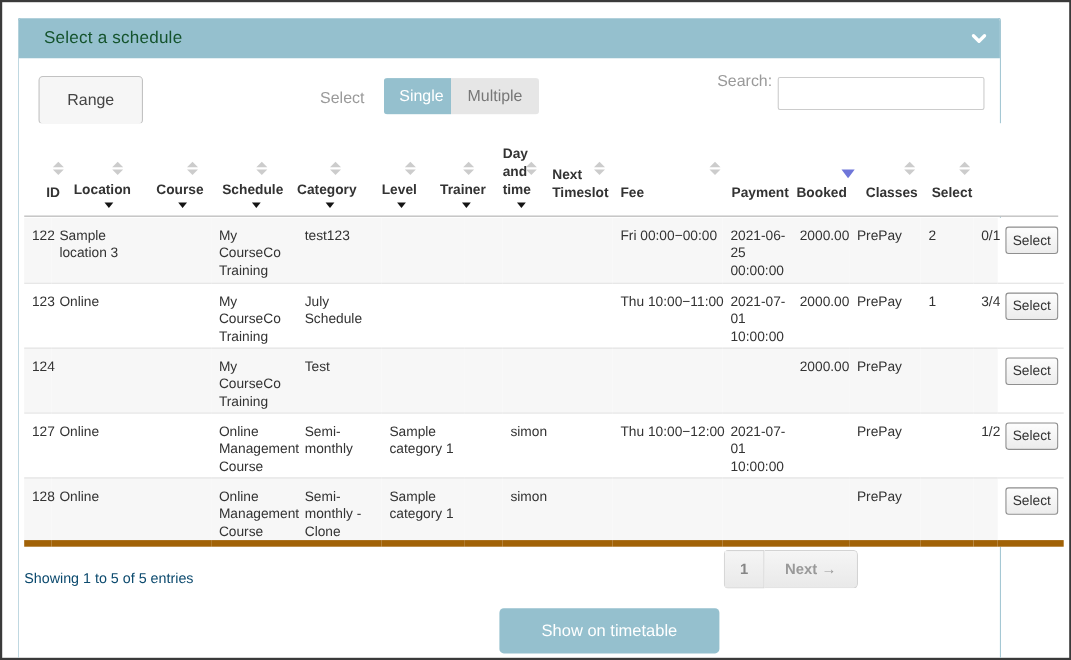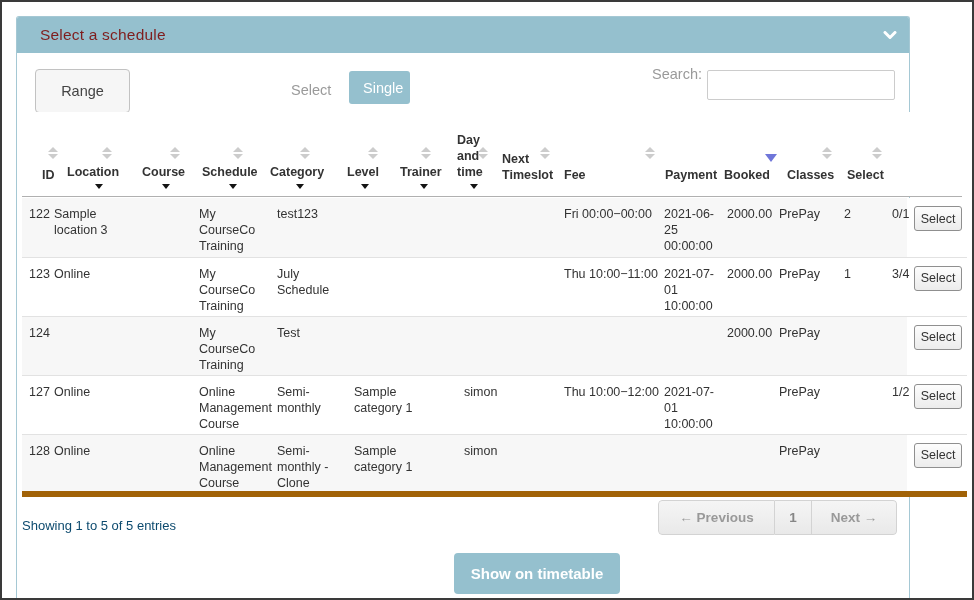--- a/index.html
+++ b/index.html
@@ -6,21 +6,21 @@
   body { font-family:"Liberation Sans", sans-serif; background:#fff; }
 
   .frame { position:relative; width:974px; height:600px; background:#fff;
            border:2px solid #3a3a3a; overflow:hidden; }
 
   
   .panel { position:absolute; left:14px; top:14px; width:894px; height:586px;
            border:1px solid #a5c8d4; border-bottom:none; border-radius:3px 3px 0 0; z-index:1; }
   .panel-header { position:absolute; left:0; top:0; width:100%; height:36px;
                   background:#95c0ce; border-radius:2px 2px 0 0; cursor:pointer; }
-  .panel-title { position:absolute; left:23px; top:0; line-height:36px; color:#7f1d1d;
+  .panel-title { position:absolute; left:23px; top:0; line-height:36px; color:#14532d;
                  font-size:15.5px; font-weight:500; letter-spacing:.2px; }
   .chevron { position:absolute; right:12px; top:14px; }
 
   
   .range-btn { position:absolute; left:33px; top:67px; width:95px; height:44px; z-index:2;
                background:#f6f6f6; border:1px solid #c2c2c2; border-radius:4px;
                font-size:14.5px; color:#444; font-family:inherit; cursor:pointer; }
   .select-label { position:absolute; left:289px; top:80px; font-size:14.5px; color:#9a9a9a; z-index:2; }
   .segmented { position:absolute; left:347px; top:69px; height:33px; display:flex;
                border-radius:3px; overflow:hidden; z-index:2; }
@@ -80,42 +80,43 @@
               color:#999; font-weight:bold; font-size:13.5px; font-family:inherit;
               cursor:pointer; }
   .page-btn + .page-btn { border-left:none; }
   .pg-prev { width:117px; border-radius:4px 0 0 4px; }
   .pg-num  { width:37px; color:#868686; }
   .pg-next { width:85px; border-radius:0 4px 4px 0; }
 
   .clear-btn { position:absolute; left:293px; top:551px; width:145px; height:41px; z-index:2;
                background:#f7f7f7; border:1px solid #c9c9c9; border-radius:4px;
                font-size:15px; color:#555; font-family:inherit; cursor:pointer; }
-  .show-btn { position:absolute; left:452px; top:551px; width:166px; height:41px; z-index:2;
+  .show-btn { position:absolute; left:452px; top:551px; width:200px; height:41px; z-index:2;
               background:#95c0ce; border:none; border-radius:4px;
-              font-size:15px; color:#fff; font-family:inherit; cursor:pointer;font-weight:bold; }
+              font-size:15px; color:#fff; font-family:inherit; cursor:pointer; }
 </style>
 </head>
 <body>
 
 <div class="frame">
 
   <div class="panel">
     <div class="panel-header">
       <span class="panel-title">Select a schedule</span>
       <svg class="chevron" width="14" height="9" viewBox="0 0 14 9">
         <path d="M2 1.5 L7 6.5 L12 1.5" stroke="#ffffff" stroke-width="3" fill="none" stroke-linecap="round" stroke-linejoin="round"></path>
       </svg>
     </div>
   </div>
 
   <button class="range-btn">Range</button>
   <span class="select-label">Select</span>
   <div class="segmented">
     <button class="seg active">Single</button>
+    <button class="seg inactive">Multiple</button>
   </div>
   <span class="search-label">Search:</span>
   <input class="search-input" value="" style="">
 
   <div class="thead">
     <div class="hcell" style="left:20px;width:24px">
       <span class="hlabel">ID</span>
     </div>
     <div class="hcell has-filter" style="left:45px;width:64px">
       <span class="hlabel">Location</span>
@@ -275,20 +276,19 @@
         <td class="striped">PrePay</td>
         <td class="striped"></td>
         <td class="striped nowrap"></td>
         <td class="c-select"><button class="select-btn">Select</button></td>
       </tr>
     </tbody>
   </table>
 
   <div class="showing">Showing 1 to 5 of 5 entries</div>
   <div class="pagination">
-    <button class="page-btn pg-prev">← Previous</button>
     <button class="page-btn pg-num">1</button>
     <button class="page-btn pg-next">Next →</button>
   </div>
 
   <button class="show-btn">Show on timetable</button>
 
 </div>
 
 </body></html>

